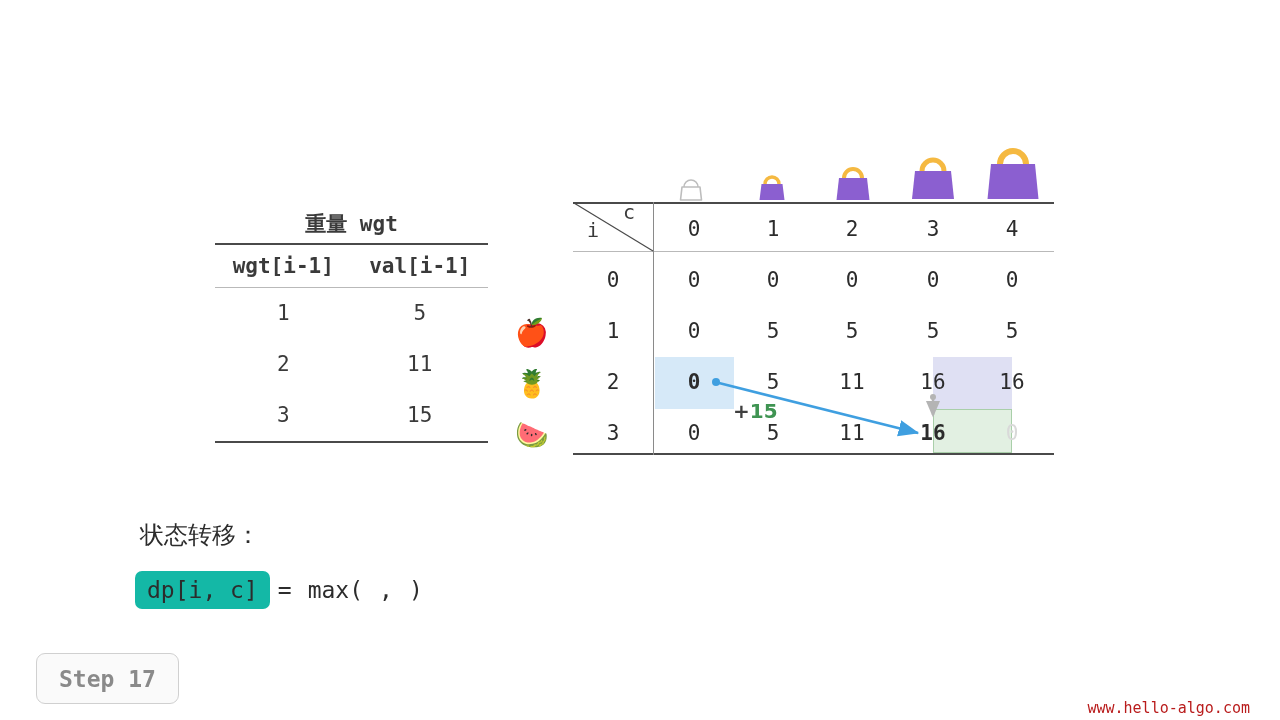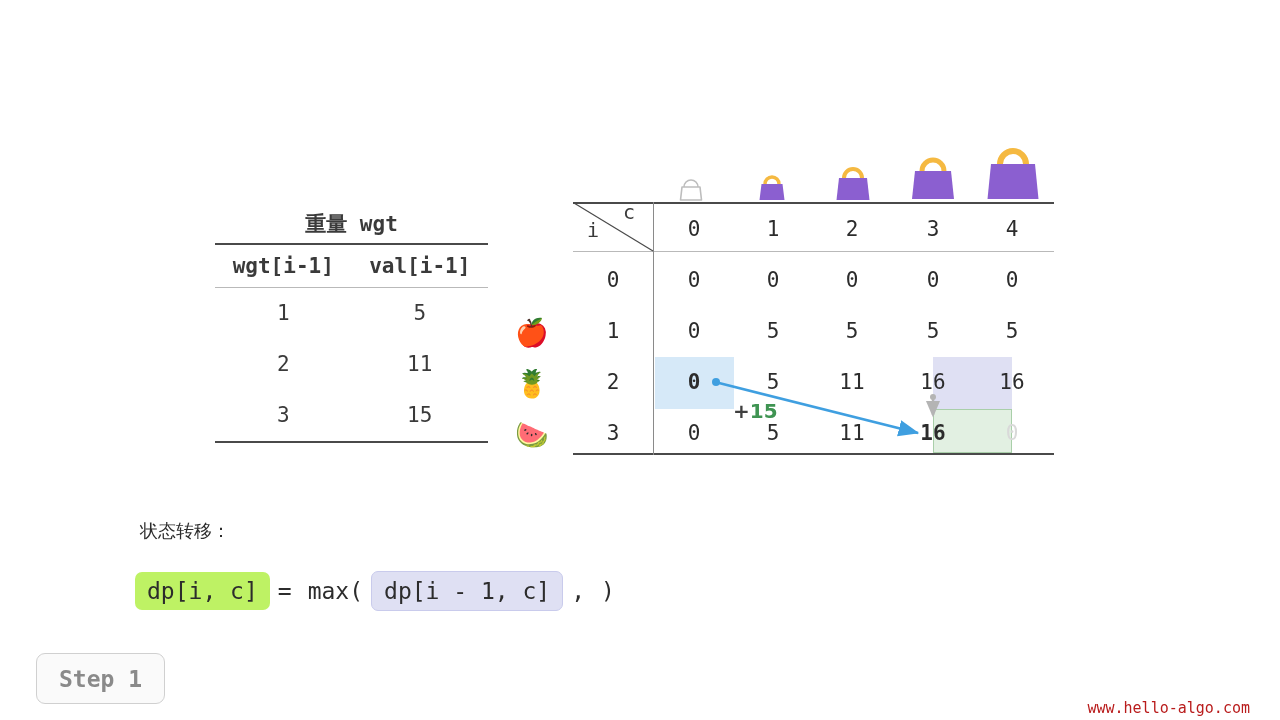--- a/index.html
+++ b/index.html
@@ -61,25 +61,25 @@
 
   
   #overlay{position:absolute;left:0;top:0;width:1280px;height:720px;pointer-events:none;}
 
   
   #plus15{position:absolute;left:733px;top:387px;font-size:20px;font-weight:bold;
           color:#3f3f3f;font-family:"DejaVu Sans","Liberation Sans",sans-serif;}
   #plus15 .num{color:#3f9452;}
 
   
-  #trans-label{position:absolute;left:140px;top:507px;font-size:18px;color:#2c2c2c;}
+  #trans-label{position:absolute;left:140px;top:507px;font-size:24px;color:#2c2c2c;}
   #formula{position:absolute;left:135px;top:559px;display:flex;align-items:center;
            font-size:23px;color:#2c2c2c;white-space:pre;}
   #formula .chip{padding:6px 12px;border-radius:7px;}
-  #formula .chip-green{background:#bef264;}
+  #formula .chip-green{background:#14b8a6;}
   #formula .chip-purple{background:#dfe0f3;border:1px solid #c9cbec;}
   #formula .chip-blue{background:#d6e9f8;border:1px solid #bcdcf4;font-weight:bold;}
   #formula .plain{padding:0 8px;}
   #formula .c-wgt{color:#2e8b84;}
   #formula .c-val{color:#46955a;}
 
   
   #step-badge{position:absolute;left:36px;top:641px;height:51px;min-width:110px;
      border:1px solid #d0d0d0;border-radius:9px;background:#fafafa;
      display:flex;align-items:center;justify-content:center;padding:0 22px;
@@ -223,24 +223,23 @@
   </svg>
 
   <div id="plus15"><span>+</span><span class="num">15</span></div>
 
   <div id="trans-label">状态转移：</div>
 
   <div id="formula">
     <span class="chip chip-green">dp[i, c]</span>
     <span class="plain">=</span>
     <span class="plain">max(</span>
-    <span class="chip chip-purple">dp[i - 1, c]</span>
     <span class="plain">,</span>
     <span class="plain">)</span>
   </div>
 
   <div id="step-badge">
-    <span>Step 1</span>
+    <span>Step 17</span>
   </div>
 
   <div id="watermark">www.hello-algo.com</div>
 
 </div>
 
 </body></html>

